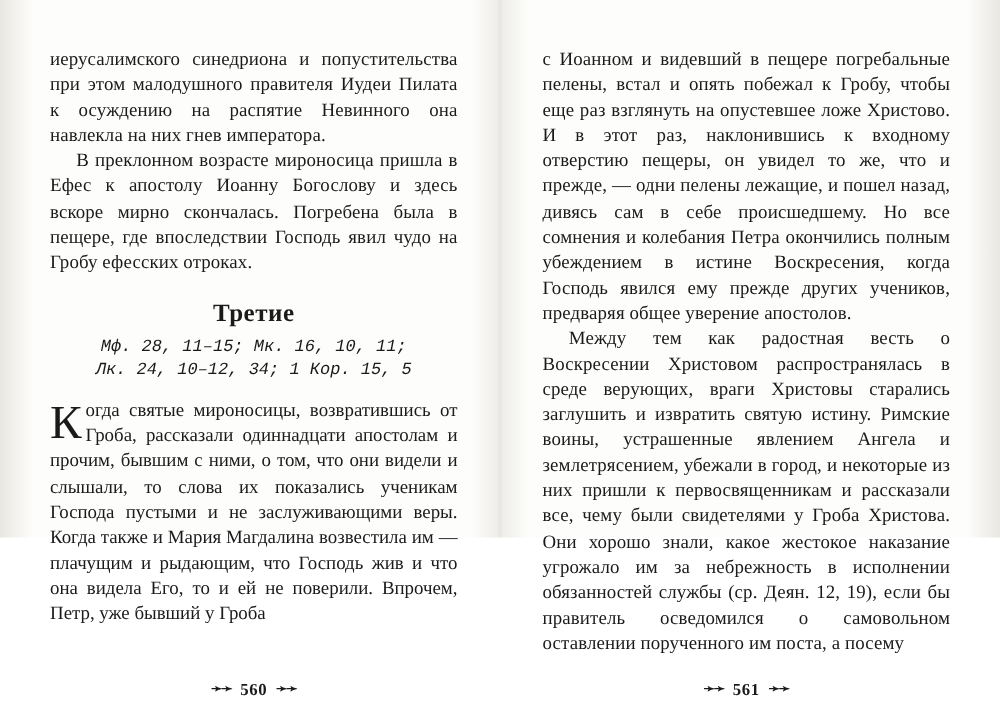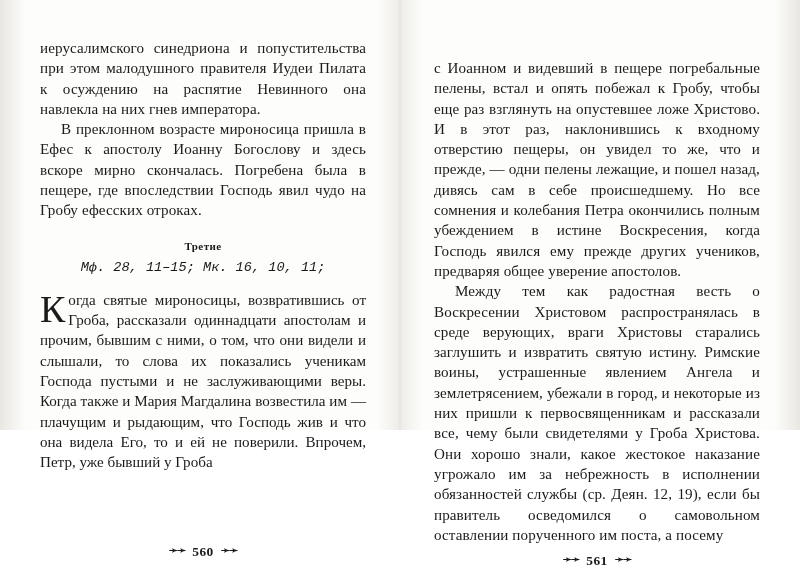--- a/index.html
+++ b/index.html
@@ -53,41 +53,41 @@
   .page {
     position: relative;
     width: 400px;
     height: 580px;
     box-sizing: border-box;
     padding: 38px 34px 20px 40px;
     display: flex;
     flex-direction: column;
   }
   .page.right {
-    padding: 58px 40px 20px 34px;
+    padding: 38px 40px 20px 34px;
   }
   .text-col {
     flex: 1 1 auto;
   }
   p {
     margin: 0;
     font-size: 15.1px;
     line-height: 1.345;
     text-align: justify;
     text-justify: inter-word;
     hyphens: manual;
     letter-spacing: 0.1px;
   }
   p.indent {
     text-indent: 21px;
   }
   .section-title {
     text-align: center;
     font-weight: bold;
-    font-size: 11px;
+    font-size: 20px;
     margin: 19px 0 7px 0;
     letter-spacing: 0.4px;
   }
   .refs {
     text-align: center;
     font-style: italic;
     font-size: 13.6px;
     line-height: 1.33;
     margin-bottom: 13px;
     font-family: Liberation Mono, monospace;
@@ -132,20 +132,21 @@
 
   <div class="page left">
     <div class="text-col">
       <p>иерусалимского синедриона и попустительства при этом малодушного правителя Иудеи Пилата к осуждению на распятие Невинного она навлекла на них гнев императора.</p>
       <p class="indent">В преклонном возрасте мироносица пришла в Ефес к апостолу Иоанну Богослову и здесь вскоре мирно скончалась. Погребена была в пещере, где впоследствии Господь явил чудо на Гробу ефесских отроках.</p>
 
       <div class="section-title">Третие</div>
 
       <div class="refs">
         <div>Мф. 28, 11–15; Мк. 16, 10, 11;</div>
+        <div>Лк. 24, 10–12, 34; 1 Кор. 15, 5</div>
       </div>
 
       <div class="dropcap-para">
         <span class="dropcap">К</span><span>огда святые мироносицы, возвратившись от Гроба, рассказали одиннадцати апостолам и прочим, бывшим с ними, о том, что они видели и слышали, то слова их показались ученикам Господа пустыми и не заслуживающими веры. Когда также и Мария Магдалина возвестила им — плачущим и рыдающим, что Господь жив и что она видела Его, то и ей не поверили. Впрочем, Петр, уже бывший у Гроба</span>
       </div>
     </div>
     <div class="folio">
       <span class="orn">➛➛</span><span>560</span><span class="orn">➛➛</span>
     </div>
   </div>

